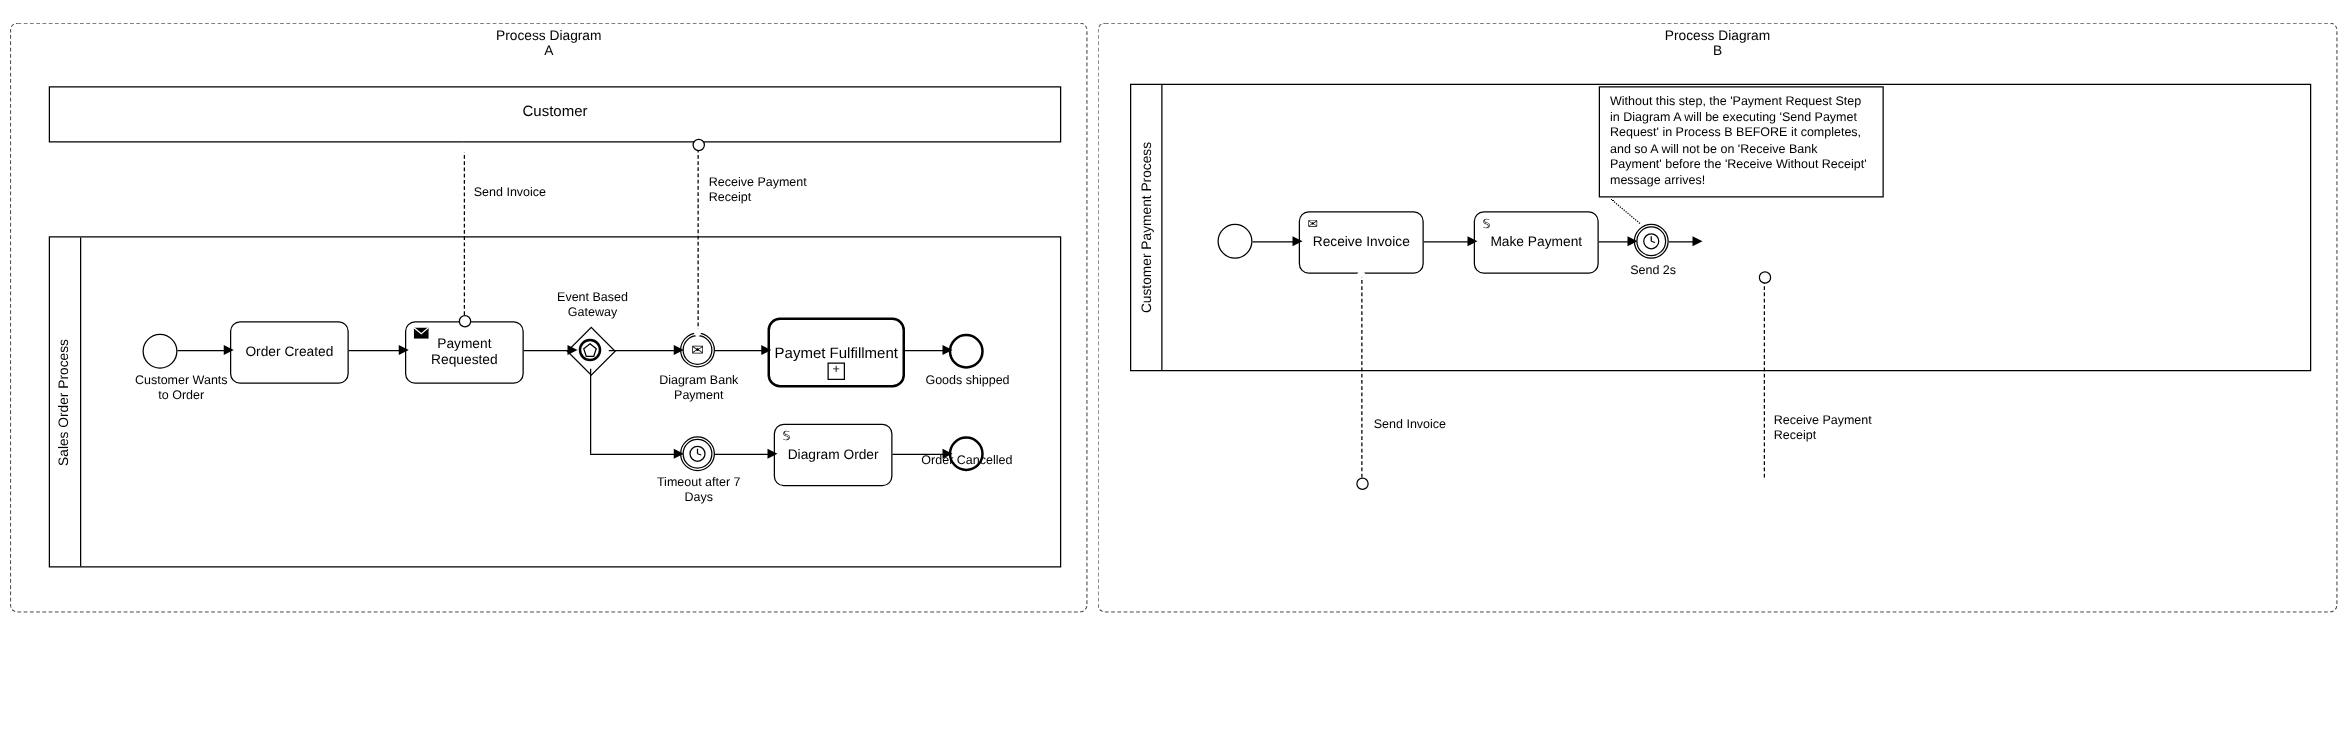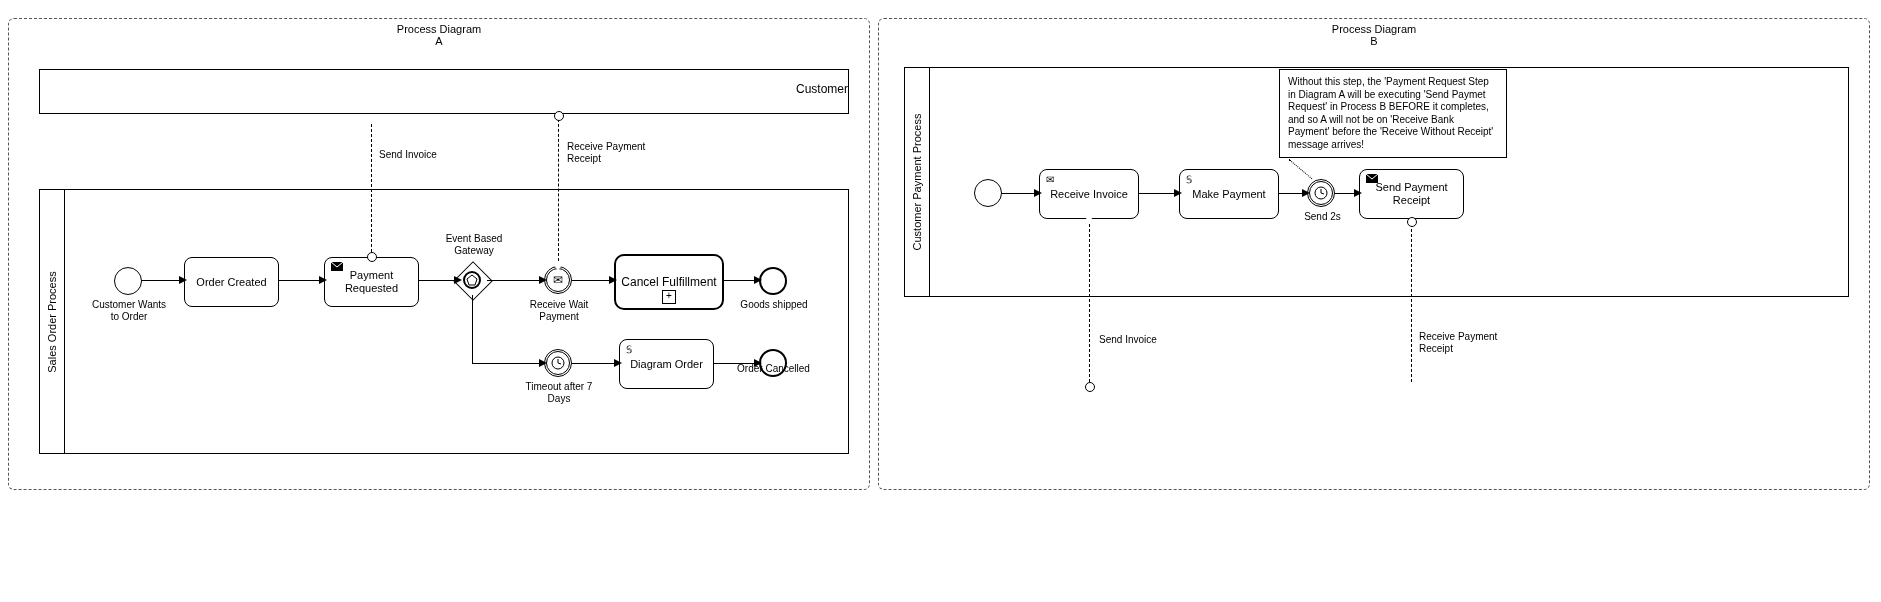--- a/index.html
+++ b/index.html
@@ -2,21 +2,21 @@
 <html><head>
 <meta charset="utf-8">
 <style>
   html,body{margin:0;padding:0;background:#fff;font-family:Arial,Helvetica,sans-serif;font-size:11px;color:#000}
   .canvas{position:relative;width:1881px;height:498px}
   .group{position:absolute;border:1px dashed #555;border-radius:6px}
   .group-title{position:absolute;top:4px;left:0;right:0;text-align:center;font-size:11px;line-height:1.1}
   .pool{position:absolute;border:1px solid #000;background:#fff;box-sizing:border-box}
   .pool .pool-title-v{position:absolute;top:0;bottom:0;left:0;width:24px;border-right:1px solid #000;display:flex;align-items:center;justify-content:center}
   .pool .pool-title-v span{transform:rotate(-90deg);white-space:nowrap;font-size:11px}
-  .pool .pool-title-h{text-align:right;padding:12px 0;font-size:12px}
+  .pool .pool-title-h{text-align:center;padding:12px 0;font-size:12px}
   .box{position:absolute;box-sizing:border-box}
   .task{border:1px solid #000;border-radius:8px;background:#fff;display:flex;align-items:center;justify-content:center;text-align:center;padding:4px 6px;line-height:1.15}
   .task-marker{position:absolute;top:4px;left:6px;font-size:10px}
   .event{border:1px solid #000;border-radius:50%;background:#fff}
   .event-end{border:2px solid #000}
   .event-inter{border:3px double #000}
   .event-center{display:flex;align-items:center;justify-content:center;font-size:12px}
   .label{position:absolute;text-align:center;font-size:10px;line-height:1.15}
   .diamond{position:absolute;border:1px solid #000;background:#fff;transform:rotate(45deg)}
   .subprocess{border:2px solid #000;border-radius:10px;background:#fff;display:flex;align-items:center;justify-content:center;text-align:center;font-size:12px}
@@ -43,21 +43,21 @@
       <div class="pool-title-h">Customer</div>
     </div>
 
     <div class="pool" style="left:30px;top:170px;width:810px;height:265px">
       <div class="pool-title-v">
           <span>Sales Order Process</span>
         </div>
     </div>
 
     <div class="box event" style="left:105px;top:248px;width:28px;height:28px"></div>
-    <div class="label" style="left:80px;top:280px;width:80px">Customer Wants to Order</div>
+    <div class="label" style="left:96px;top:280px;width:80px">Customer Wants to Order</div>
 
     <div class="box task" style="left:315px;top:238px;width:95px;height:50px">
       <span class="task-marker">
         <svg width="12" height="9">
             <rect x="0" y="0" width="12" height="9" fill="#000"></rect>
             <polyline points="0,0 6,5 12,0" fill="none" stroke="#fff" stroke-width="1"></polyline>
           </svg>
       </span>
       <span>Payment Requested</span>
     </div>
@@ -70,33 +70,33 @@
     <div class="box event event-inter" style="left:454px;top:252px;width:18px;height:18px;border-width:2px">
       <svg width="14" height="14" style="margin:0">
           <polygon points="7,2 12,6 10,12 4,12 2,6" fill="none" stroke="#000" stroke-width="1"></polygon>
         </svg>
     </div>
     <div class="label" style="left:430px;top:214px;width:70px">Event Based Gateway</div>
 
     <div class="box event event-inter event-center" style="left:535px;top:247px;width:28px;height:28px">
       <span>✉</span>
     </div>
-    <div class="label" style="left:515px;top:280px;width:70px">Receive Wait Payment</div>
+    <div class="label" style="left:515px;top:280px;width:70px">Diagram Bank Payment</div>
 
     <div class="box event event-inter event-center" style="left:535px;top:330px;width:28px;height:28px">
       <svg class="clock" width="16" height="16">
           <circle cx="8" cy="8" r="6" fill="none" stroke="#000"></circle>
           <line x1="8" y1="8" x2="8" y2="4" stroke="#000"></line>
           <line x1="8" y1="8" x2="11" y2="9" stroke="#000"></line>
         </svg>
     </div>
     <div class="label" style="left:510px;top:362px;width:80px">Timeout after 7 Days</div>
 
     <div class="box subprocess" style="left:605px;top:235px;width:110px;height:56px">
-      <span>Cancel Fulfillment</span>
+      <span>Paymet Fulfillment</span>
       <div class="sub-marker">+</div>
     </div>
 
     <div class="box task" style="left:610px;top:320px;width:95px;height:50px">
       <span class="task-marker">𝕊</span>
       <span>Diagram Order</span>
     </div>
 
     <div class="box event event-end" style="left:750px;top:248px;width:28px;height:28px"></div>
     <div class="label" style="left:725px;top:280px;width:80px">Goods shipped</div>
@@ -168,29 +168,20 @@
 
     <div class="box event event-inter event-center" style="left:428px;top:160px;width:28px;height:28px">
       <svg class="clock" width="16" height="16">
           <circle cx="8" cy="8" r="6" fill="none" stroke="#000"></circle>
           <line x1="8" y1="8" x2="8" y2="4" stroke="#000"></line>
           <line x1="8" y1="8" x2="11" y2="9" stroke="#000"></line>
         </svg>
     </div>
     <div class="label" style="left:416px;top:192px;width:55px">Send 2s</div>
 
-    <div class="box task" style="left:480px;top:150px;width:105px;height:50px">
-      <span class="task-marker">
-        <svg width="12" height="9">
-            <rect x="0" y="0" width="12" height="9" fill="#000"></rect>
-            <polyline points="0,0 6,5 12,0" fill="none" stroke="#fff" stroke-width="1"></polyline>
-          </svg>
-      </span>
-      <span>Send Payment Receipt</span>
-    </div>
 
     <div style="position:absolute;left:123px;top:174px;width:37px;border-top:1px solid #000"></div>
     <div class="arrow-right" style="left:155px;top:170px"></div>
 
     <div style="position:absolute;left:260px;top:174px;width:40px;border-top:1px solid #000"></div>
     <div class="arrow-right" style="left:295px;top:170px"></div>
 
     <div style="position:absolute;left:400px;top:174px;width:28px;border-top:1px solid #000"></div>
     <div class="arrow-right" style="left:423px;top:170px"></div>
 

